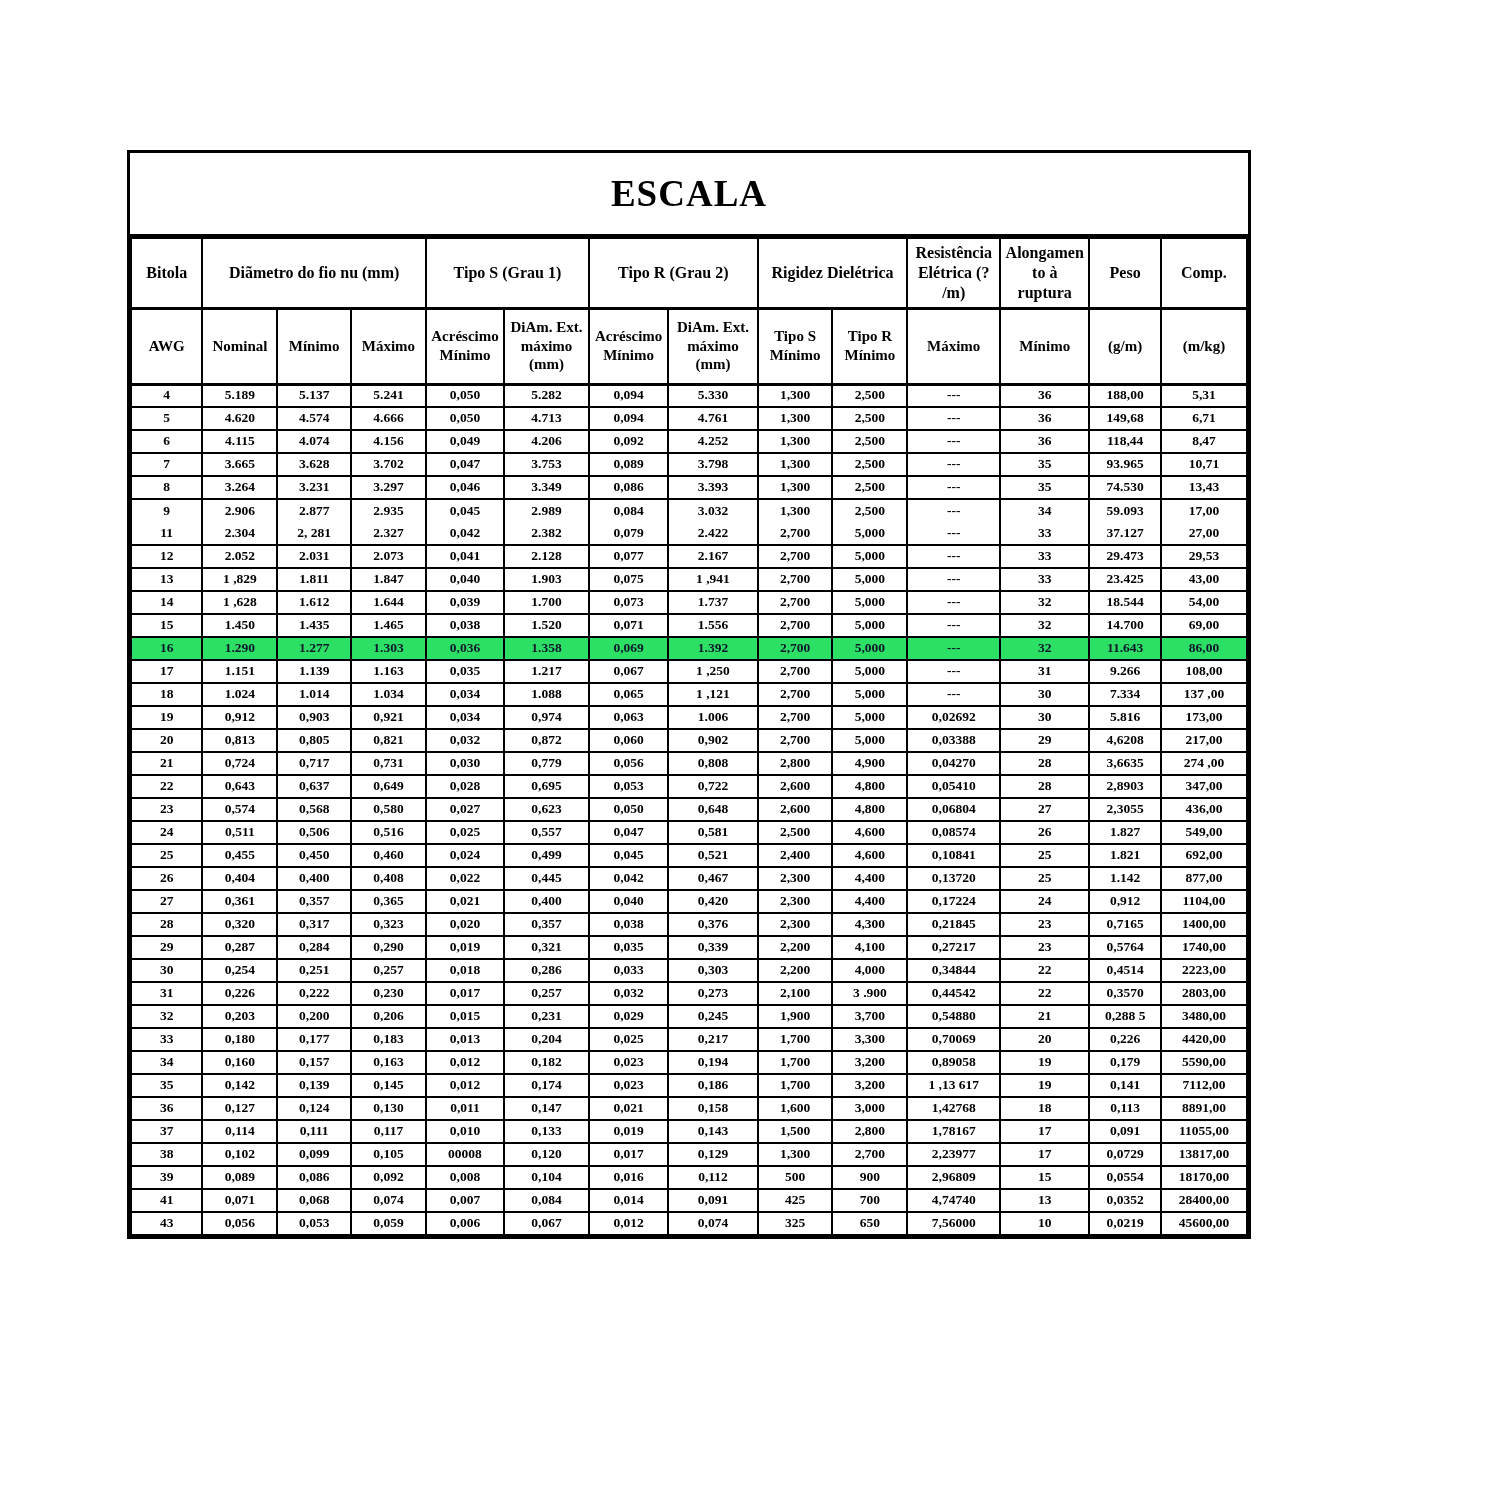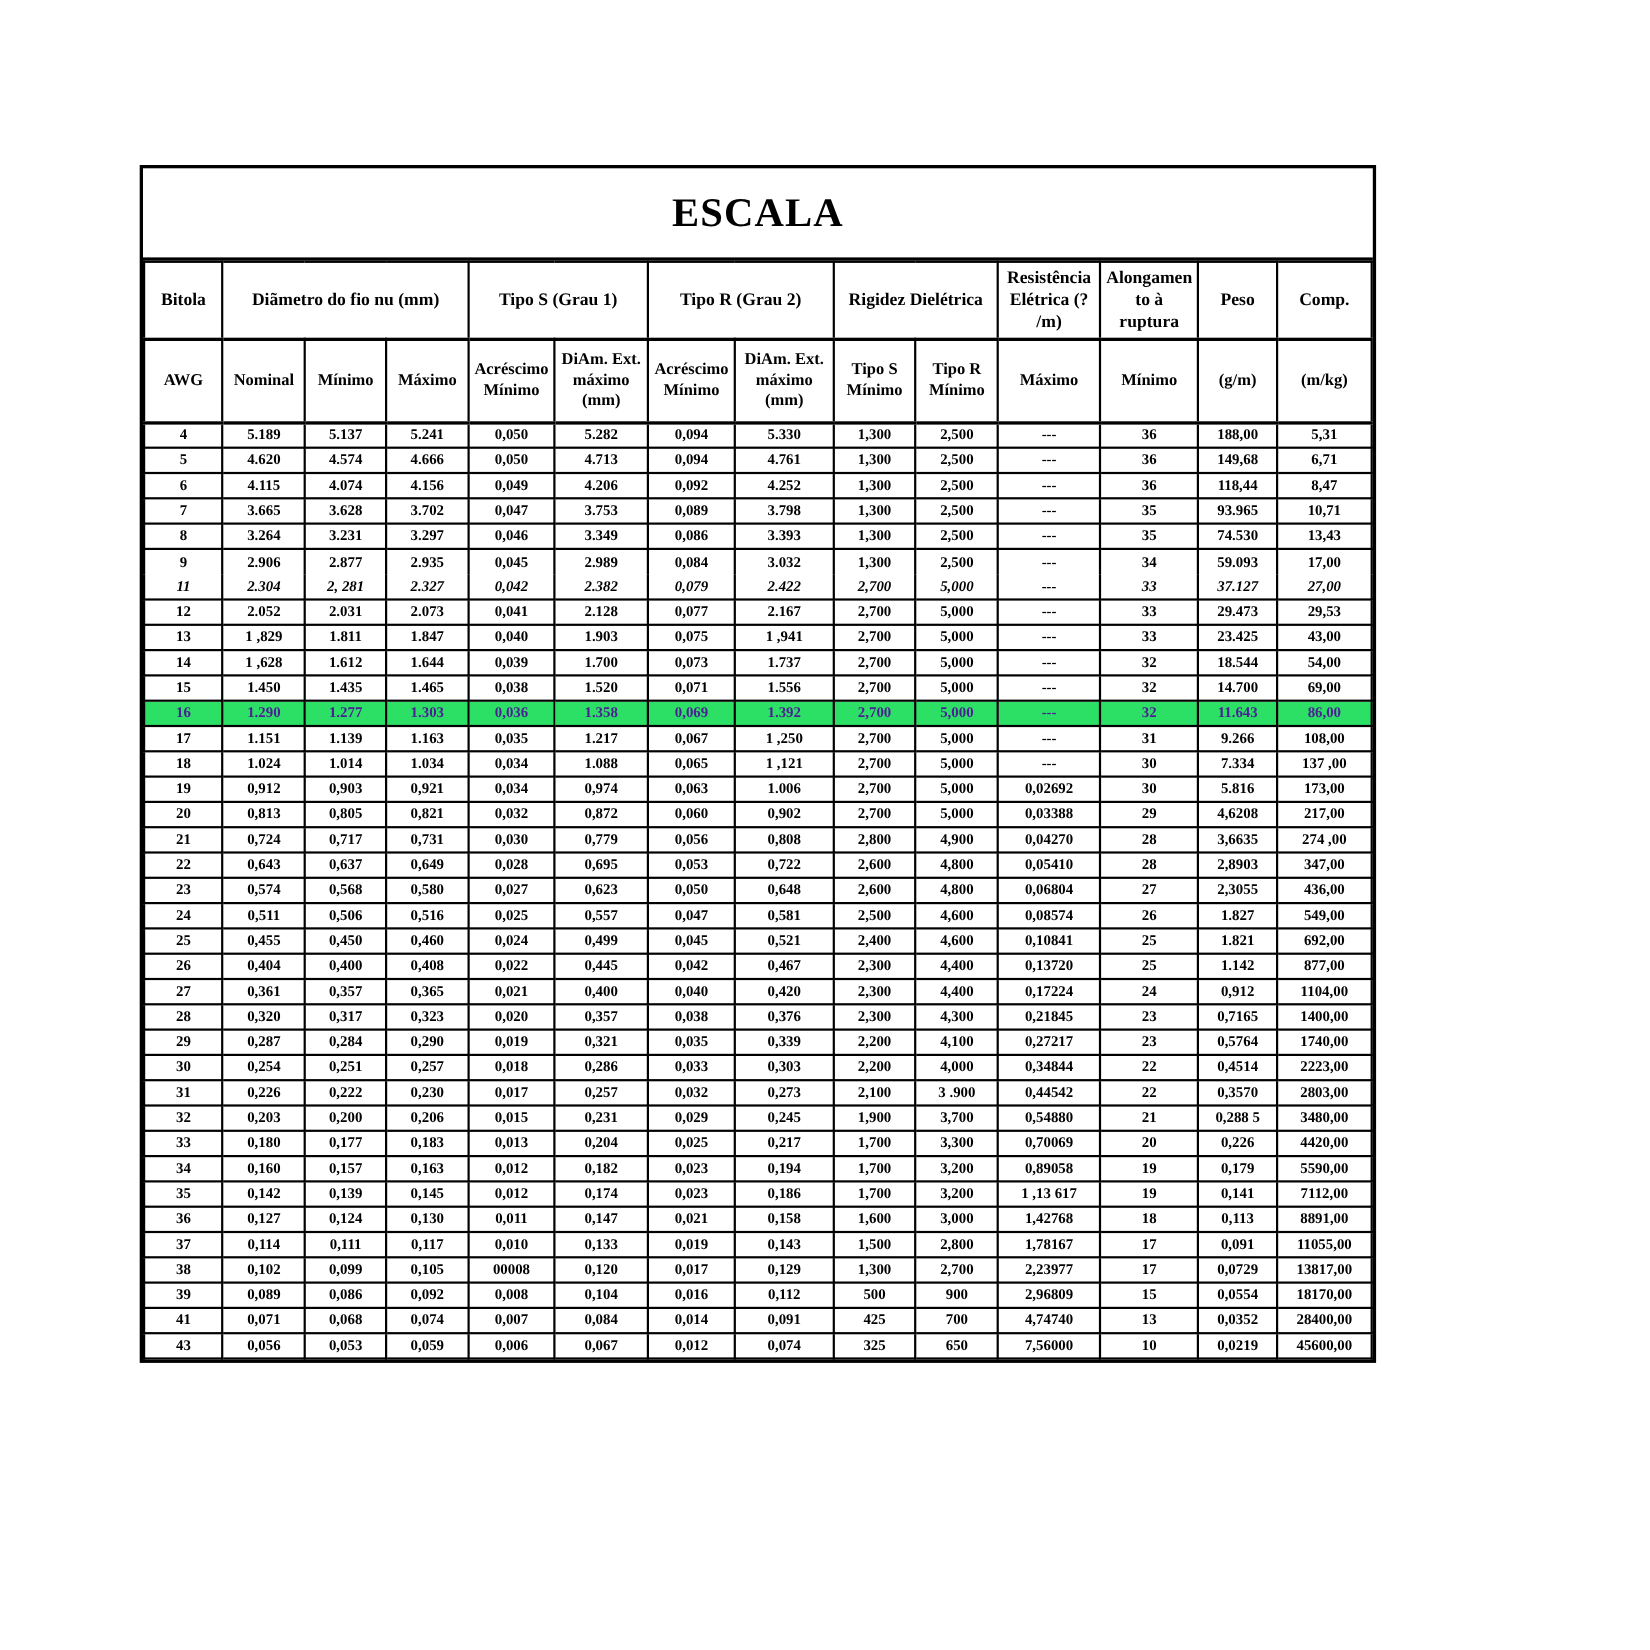--- a/index.html
+++ b/index.html
@@ -58,21 +58,21 @@
   }
   tbody td {
     height: 23px;
     font-size: 13.5px;
     font-weight: bold;
     padding: 0 2px;
     line-height: 1.1;
     white-space: nowrap;
   }
   tr.merge-start td { border-bottom: 0; }
-  tr.merge-end td { border-top: 0; font-style: italic; }
+  tr.merge-end td { border-top: 0; }
   
 </style>
 </head>
 <body>
 
 <div class="sheet">
   <div class="title-box">
     <h1>ESCALA</h1>
   </div>
 
@@ -292,21 +292,21 @@
           <td>1.520</td>
           <td>0,071</td>
           <td>1.556</td>
           <td>2,700</td>
           <td>5,000</td>
           <td>---</td>
           <td>32</td>
           <td>14.700</td>
           <td>69,00</td>
         </tr>
-        <tr style="background-color: rgb(44, 224, 102); color: #4c1d95;">
+        <tr style="background-color: rgb(44, 224, 102); color: #0f172a;">
           <td>16</td>
           <td>1.290</td>
           <td>1.277</td>
           <td>1.303</td>
           <td>0,036</td>
           <td>1.358</td>
           <td>0,069</td>
           <td>1.392</td>
           <td>2,700</td>
           <td>5,000</td>

